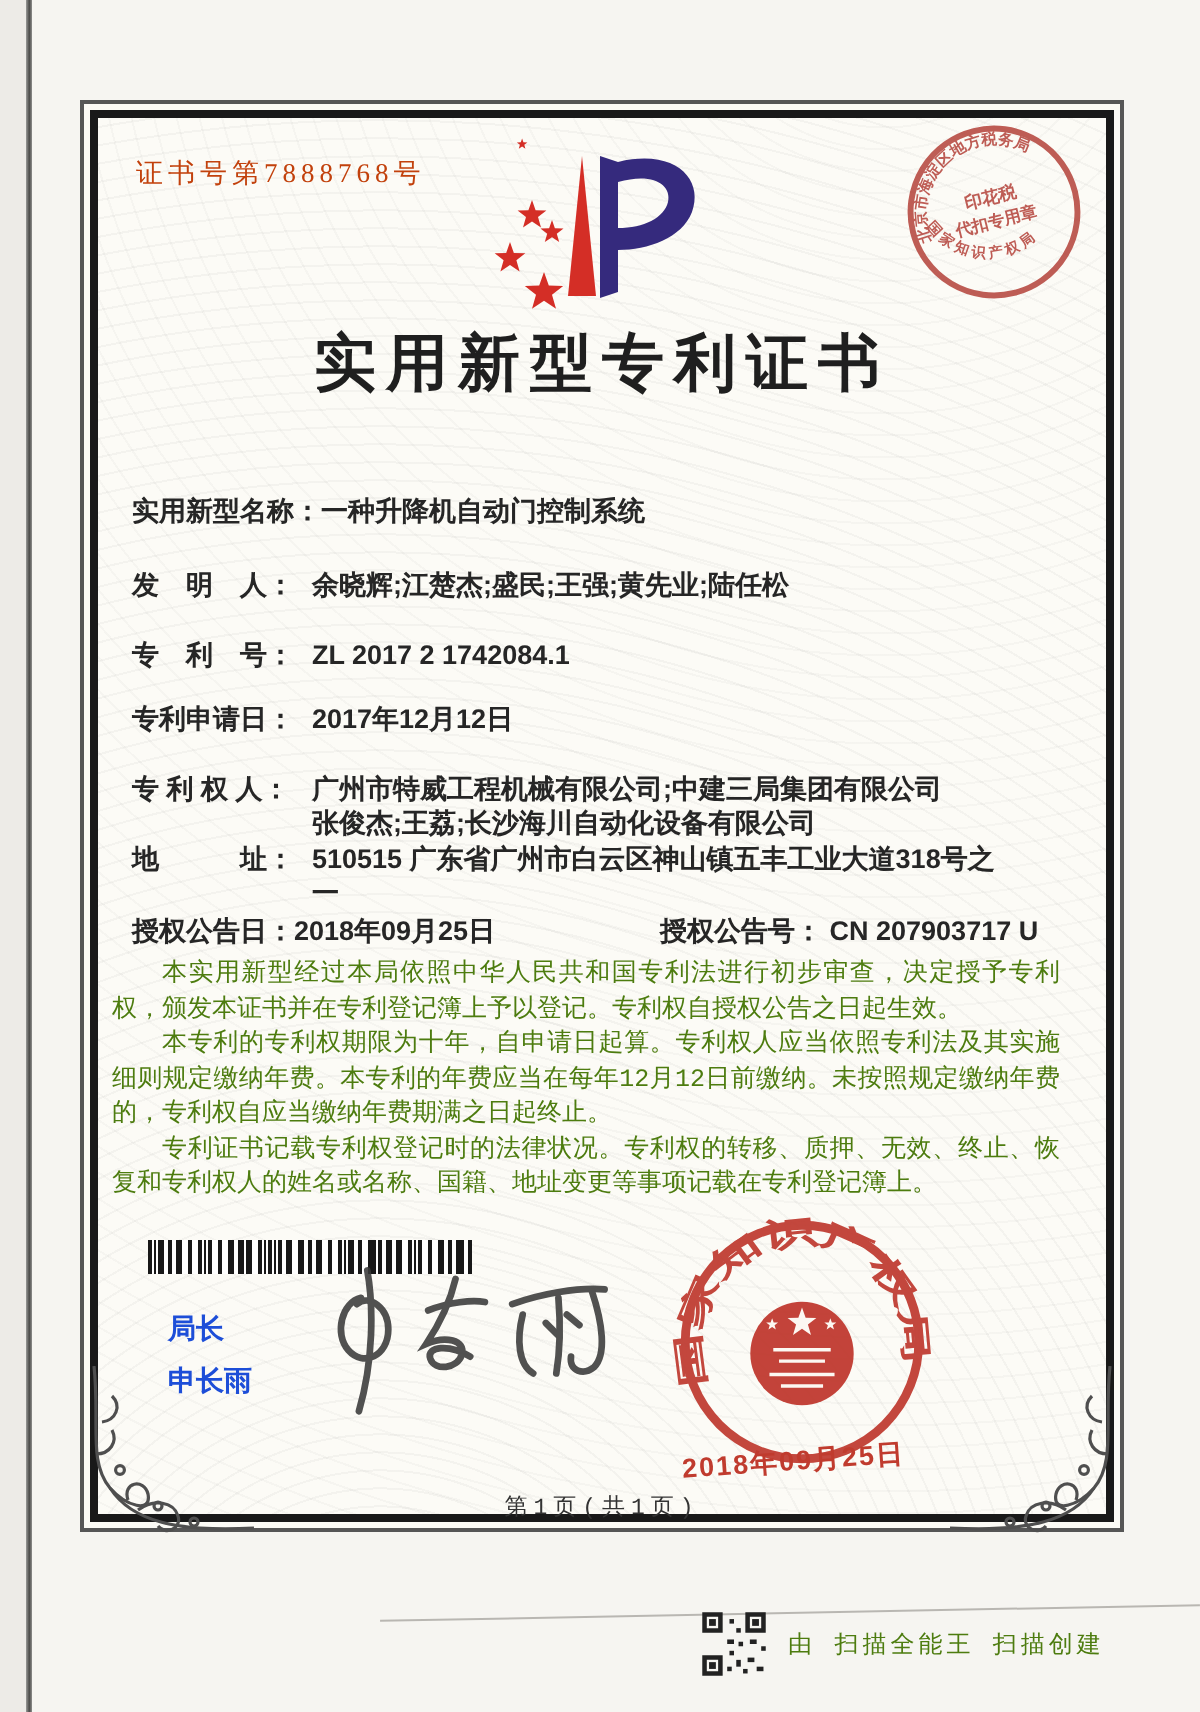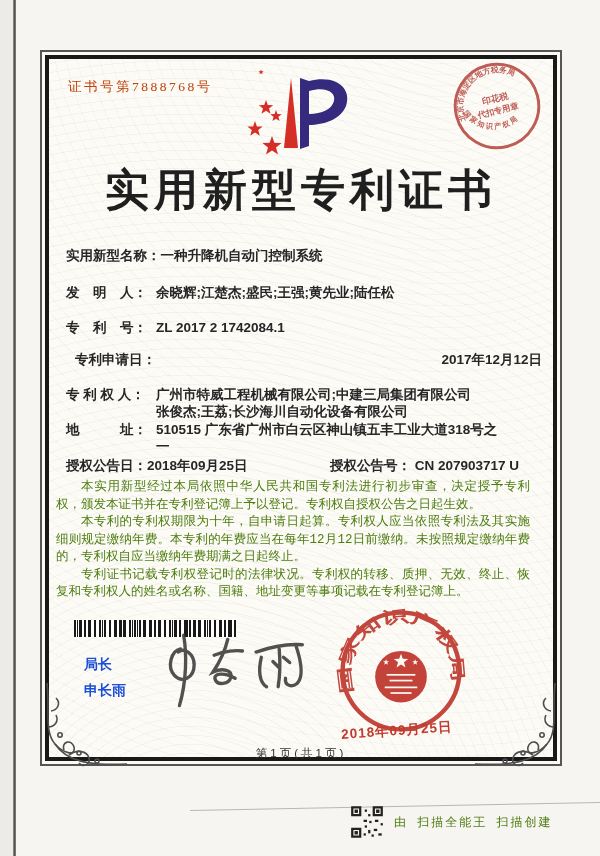--- a/index.html
+++ b/index.html
@@ -17,28 +17,28 @@
   .frame-inner{position:absolute;inset:3px;border:4px solid #191919;
          background:
            repeating-radial-gradient(circle at 28% 115%, rgba(90,90,90,.05) 0 1px, transparent 1px 9px),
            repeating-radial-gradient(circle at 78% -12%, rgba(90,90,90,.04) 0 1px, transparent 1px 11px),
            #fcfbf6;}
   .cert-no{position:absolute;left:68px;top:78px;font-family:"Liberation Serif",serif;
            font-size:13.5px;color:#c2410c;letter-spacing:2.5px;}
   .logo{position:absolute;left:242px;top:68px;width:128px;height:98px;}
   .tax-stamp{position:absolute;left:446px;top:55px;width:102px;height:102px;transform:rotate(-14deg);opacity:.85;}
   .title{position:absolute;left:40px;top:161px;width:522px;text-align:center;
-         font-family:"Liberation Serif",serif;font-weight:700;font-size:44px;
+         font-family:"Liberation Serif",serif;font-weight:700;font-size:31px;
          color:#1f1f1f;letter-spacing:5px;}
   
   .row{position:absolute;left:66px;width:476px;display:flex;
        font-size:13.5px;font-weight:700;color:#262626;line-height:17px;}
   .row .lbl{flex:0 0 90px;white-space:pre;}
   .row .val{flex:1;}
-  .r-name{top:247px;} .r-inv{top:284px;} .r-pno{top:319px;} .r-fdate{top:351px;text-align:right;}
+  .r-name{top:247px;} .r-inv{top:284px;} .r-pno{top:319px;} .r-fdate{top:351px;}
   .r-holder{top:386px;} .r-addr{top:421px;} .r-grant{top:457px;}
   .grant-right{position:absolute;left:264px;top:0;white-space:nowrap;}
   .r-grant{position:absolute;}
   
   .body-text{position:absolute;left:56px;top:479px;width:474px;
              font-family:Liberation Mono, monospace;font-size:12.5px;color:#4d7c0f;
              line-height:17.5px;text-align:justify;}
   .body-text p{margin:0;text-indent:2em;}
   .barcode{position:absolute;left:74px;top:620px;width:162px;height:17px;background:#fff;
            background-image:
@@ -47,21 +47,21 @@
              repeating-linear-gradient(90deg,transparent 0 3px,#181818 3px 4px,transparent 4px 11px);}
   .director{position:absolute;left:84px;top:651px;font-size:14px;font-weight:700;
             color:#1d4ed8;line-height:26px;}
   .signature{position:absolute;left:148px;top:630px;width:170px;height:84px;}
   .seal{position:absolute;left:334px;top:604px;width:134px;height:134px;opacity:.93;}
   .seal-date{position:absolute;left:341px;top:722px;font-size:13.5px;font-weight:700;
              color:#c03b2e;letter-spacing:1px;transform:rotate(-4deg);}
   .ornament{position:absolute;width:92px;height:86px;top:683px;}
   .orn-bl{left:35px;} .orn-br{left:475px;transform:scaleX(-1);}
   .page-footer{position:absolute;left:40px;top:746px;width:522px;text-align:center;
-               font-family:Liberation Sans, sans-serif;font-size:11.5px;color:#333;letter-spacing:3px;}
+               font-family:Liberation Mono, monospace;font-size:11.5px;color:#333;letter-spacing:3px;}
   .wm{position:absolute;left:350px;top:805px;display:flex;align-items:center;gap:10px;}
   .wm-text{font-size:12px;color:#4d7c0f;letter-spacing:2px;font-family:Liberation Mono, monospace;}
 </style>
 </head>
 <body>
 
 <div class="photo">
   <div class="spine-shadow"></div>
   <div class="spine"></div>
   <div class="sheet-edge"></div>

